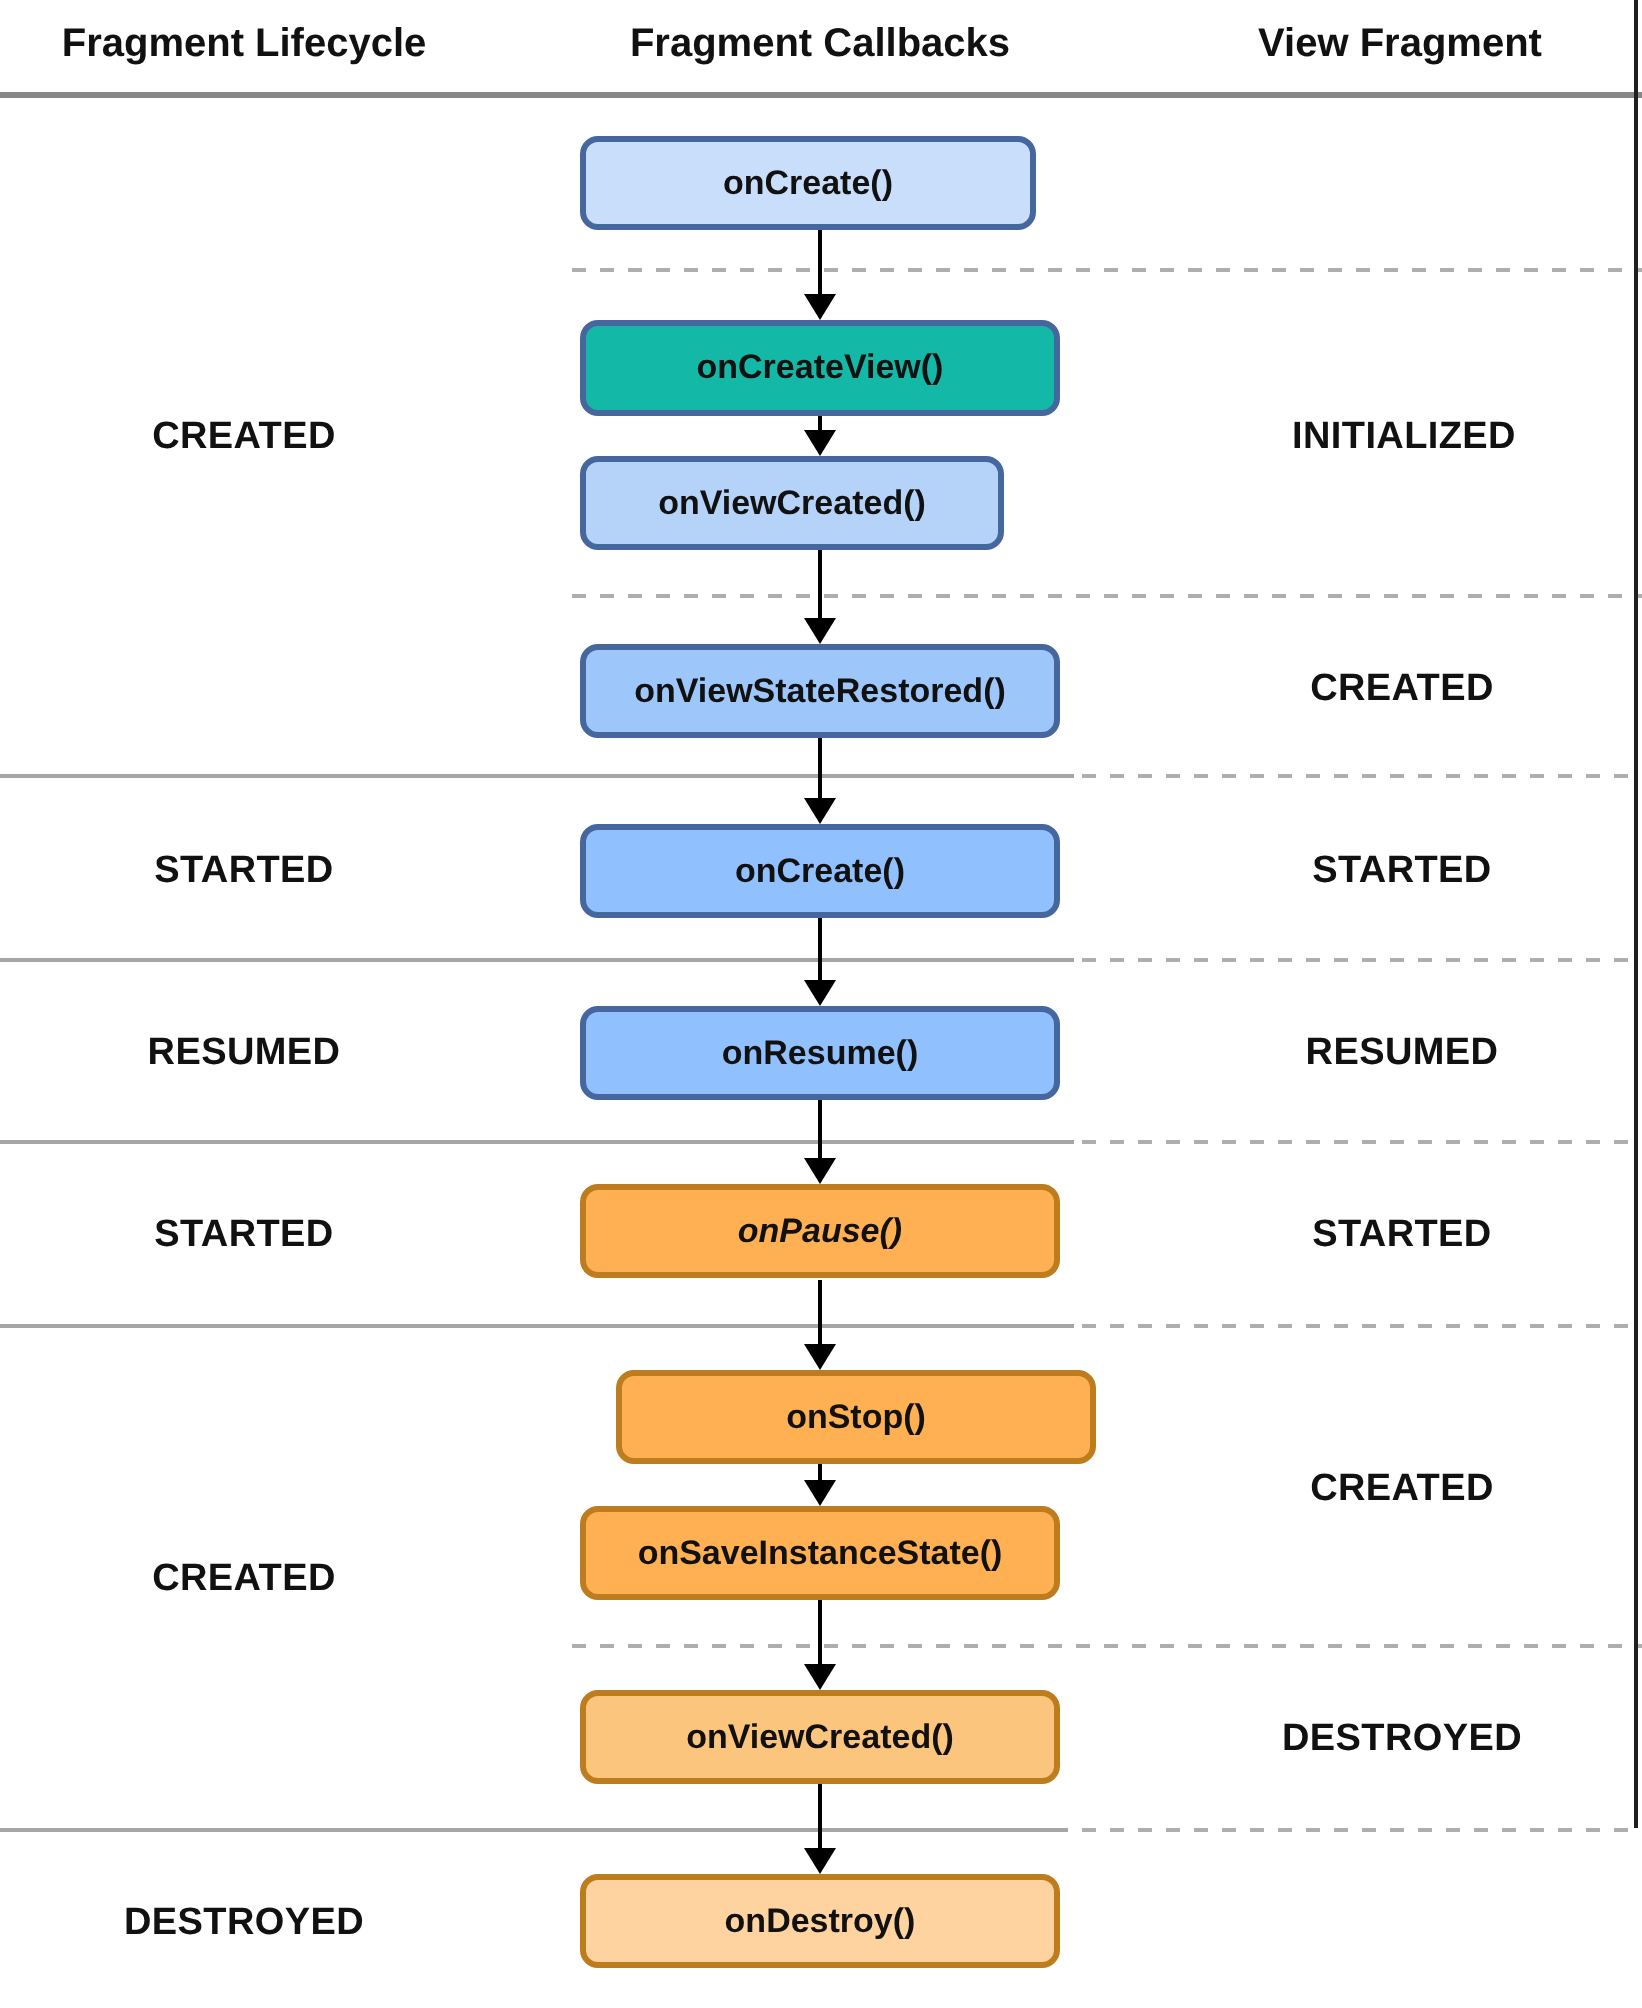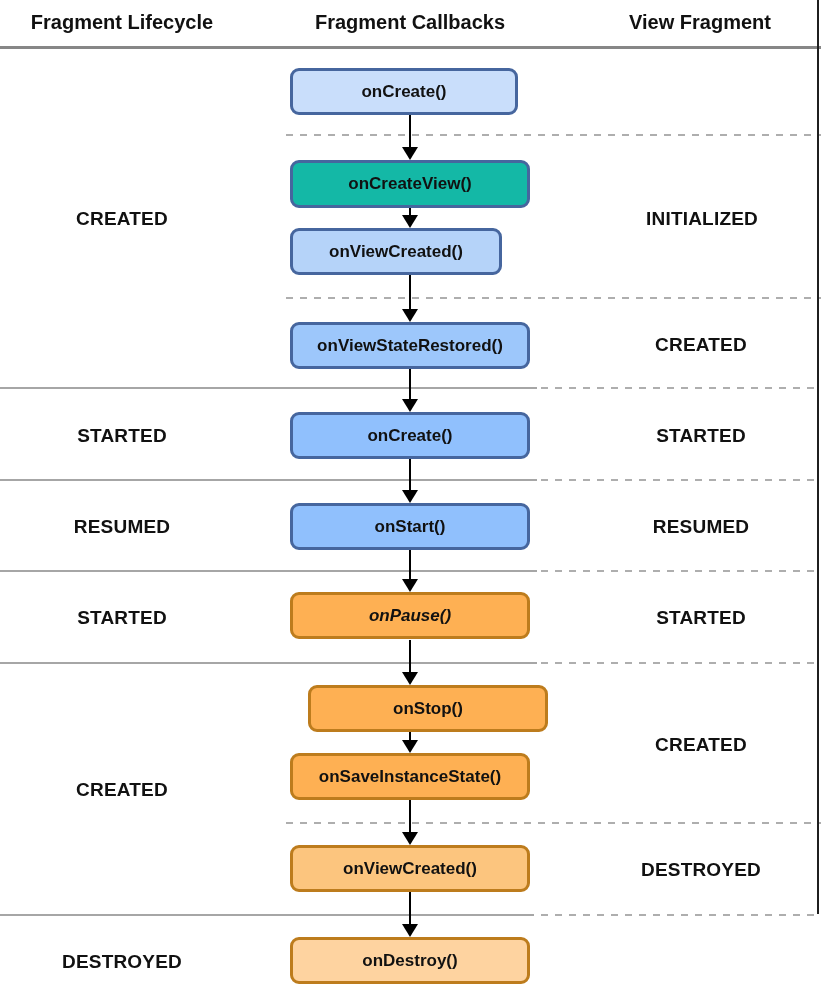--- a/index.html
+++ b/index.html
@@ -88,21 +88,21 @@
       <div class="cb-box" style="left: 290px; top: 228px; width: 212px; height: 47px; background: rgb(181, 211, 249); border-color: rgb(70, 102, 158);">
         <span>onViewCreated()</span>
       </div>
       <div class="cb-box" style="left: 290px; top: 322px; width: 240px; height: 47px; background: rgb(157, 199, 251); border-color: rgb(70, 102, 158);">
         <span>onViewStateRestored()</span>
       </div>
       <div class="cb-box" style="left: 290px; top: 412px; width: 240px; height: 47px; background: rgb(144, 192, 253); border-color: rgb(70, 102, 158);">
         <span>onCreate()</span>
       </div>
       <div class="cb-box" style="left: 290px; top: 503px; width: 240px; height: 47px; background: rgb(144, 192, 253); border-color: rgb(70, 102, 158);">
-        <span>onStart()</span>
+        <span>onResume()</span>
       </div>
       <div class="cb-box" style="left: 290px; top: 592px; width: 240px; height: 47px; background: rgb(254, 176, 83); border-color: rgb(189, 124, 29); font-style: italic;">
         <span>onPause()</span>
       </div>
       <div class="cb-box" style="left: 290px; top: 685px; width: 240px; height: 47px; background: rgb(254, 176, 83); border-color: rgb(189, 124, 29); margin-left: 18px;">
         <span>onStop()</span>
       </div>
       <div class="cb-box" style="left: 290px; top: 753px; width: 240px; height: 47px; background: rgb(254, 176, 83); border-color: rgb(189, 124, 29);">
         <span>onSaveInstanceState()</span>
       </div>

